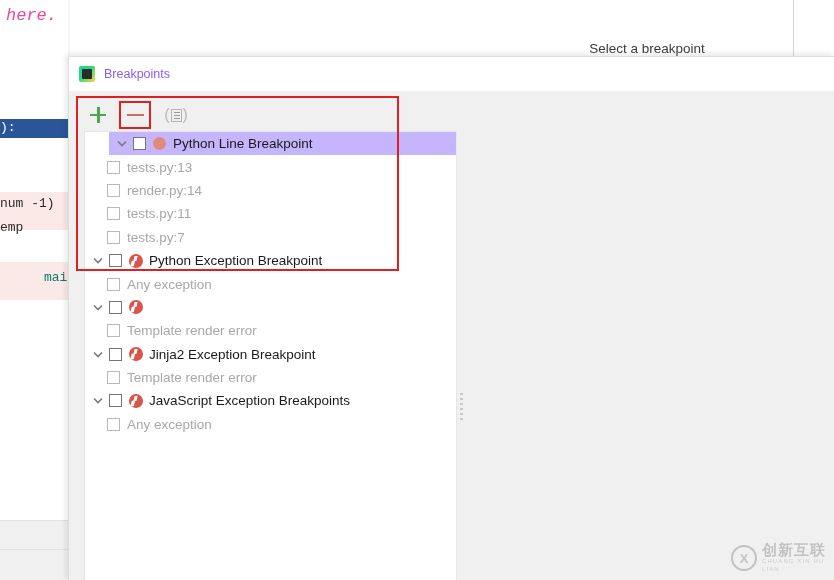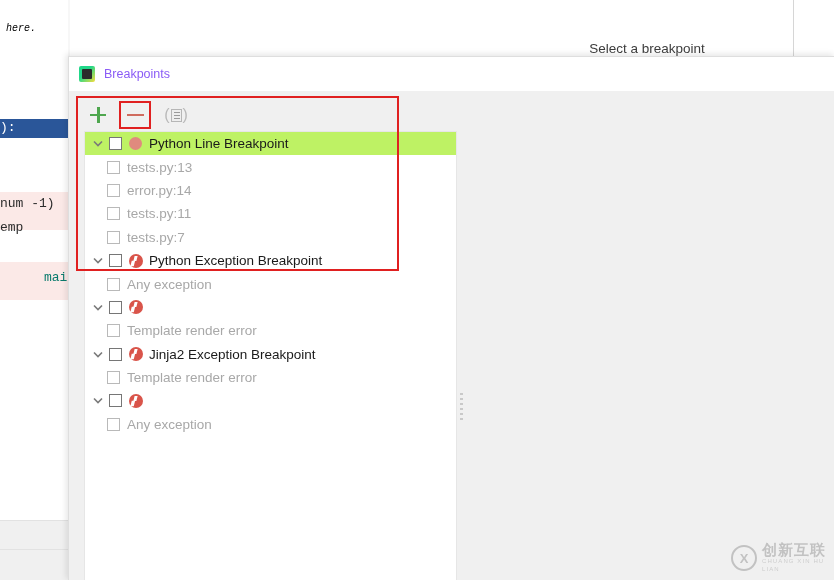--- a/index.html
+++ b/index.html
@@ -33,24 +33,24 @@
     background: #d6d6d6;
   }
   .code-line {
     position: absolute;
     font-family: "Liberation Mono", monospace;
     font-size: 13px;
     white-space: pre;
     color: #2b2b2b;
   }
   .code-here {
-    left: 6px; top: 23px;
+    left: 6px; top: 6px;
     font-style: italic;
-    color: #000000;
-    font-size: 10px;
+    color: #ec4899;
+    font-size: 17px;
   }
   .code-sel {
     position: absolute;
     left: 0; top: 119px;
     width: 70px; height: 19px;
     background: #2a5699;
   }
   .code-sel-text {
     position: absolute;
     left: 0px; top: 120px;
@@ -219,21 +219,21 @@
   }
   .tree-row {
     height: 23.4px;
     display: flex;
     align-items: center;
     font-size: 13.5px;
     padding-left: 2px;
     box-sizing: border-box;
   }
   .tree-row.group { color: #1a1a1a; }
-  .tree-row.selected { background: #bef264; }
+  .tree-row.selected { background: #c4b5fd; margin-left: 24px; }
   .tree-row.child { color: #a8a8a8; padding-left: 22px; }
 
   .chev {
     width: 22px;
     display: flex; align-items: center; justify-content: center;
     flex: none;
   }
   .chev svg { display: block; }
 
   .cb {
@@ -414,21 +414,21 @@
         <span class="cb"></span>
         <span class="bp-dot"></span>
         <span class="lbl">Python Line Breakpoint</span>
       </div>
       <div class="tree-row child">
         <span class="cb dim"></span>
         <span class="lbl">tests.py:13</span>
       </div>
       <div class="tree-row child">
         <span class="cb dim"></span>
-        <span class="lbl">error.py:14</span>
+        <span class="lbl">render.py:14</span>
       </div>
       <div class="tree-row child">
         <span class="cb dim"></span>
         <span class="lbl">tests.py:11</span>
       </div>
       <div class="tree-row child">
         <span class="cb dim"></span>
         <span class="lbl">tests.py:7</span>
       </div>
 
@@ -477,20 +477,21 @@
       </div>
 
       <div class="tree-row group">
         <span class="chev">
           <svg width="10" height="7" viewBox="0 0 10 7">
               <path d="M1 1.5 L5 5.5 L9 1.5" stroke="#7a7a7a" stroke-width="1.6" fill="none"></path>
             </svg>
         </span>
         <span class="cb"></span>
         <span class="bp-exc"></span>
+        <span class="lbl">JavaScript Exception Breakpoints</span>
       </div>
       <div class="tree-row child">
         <span class="cb dim"></span>
         <span class="lbl">Any exception</span>
       </div>
 
     </div>
 
     <div class="splitter">
       <span class="grip">

